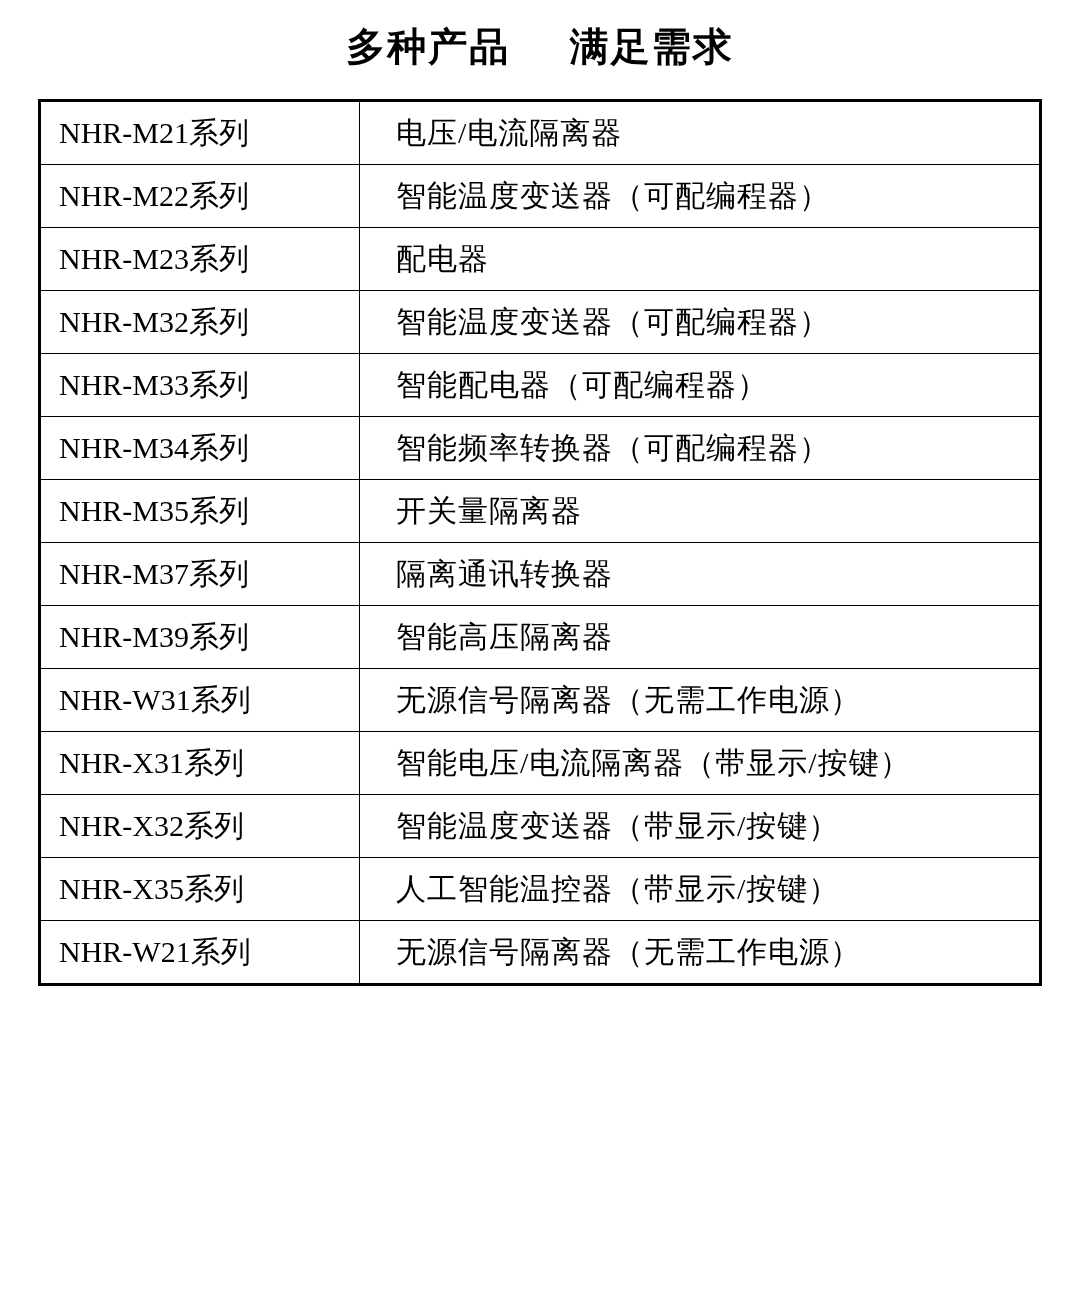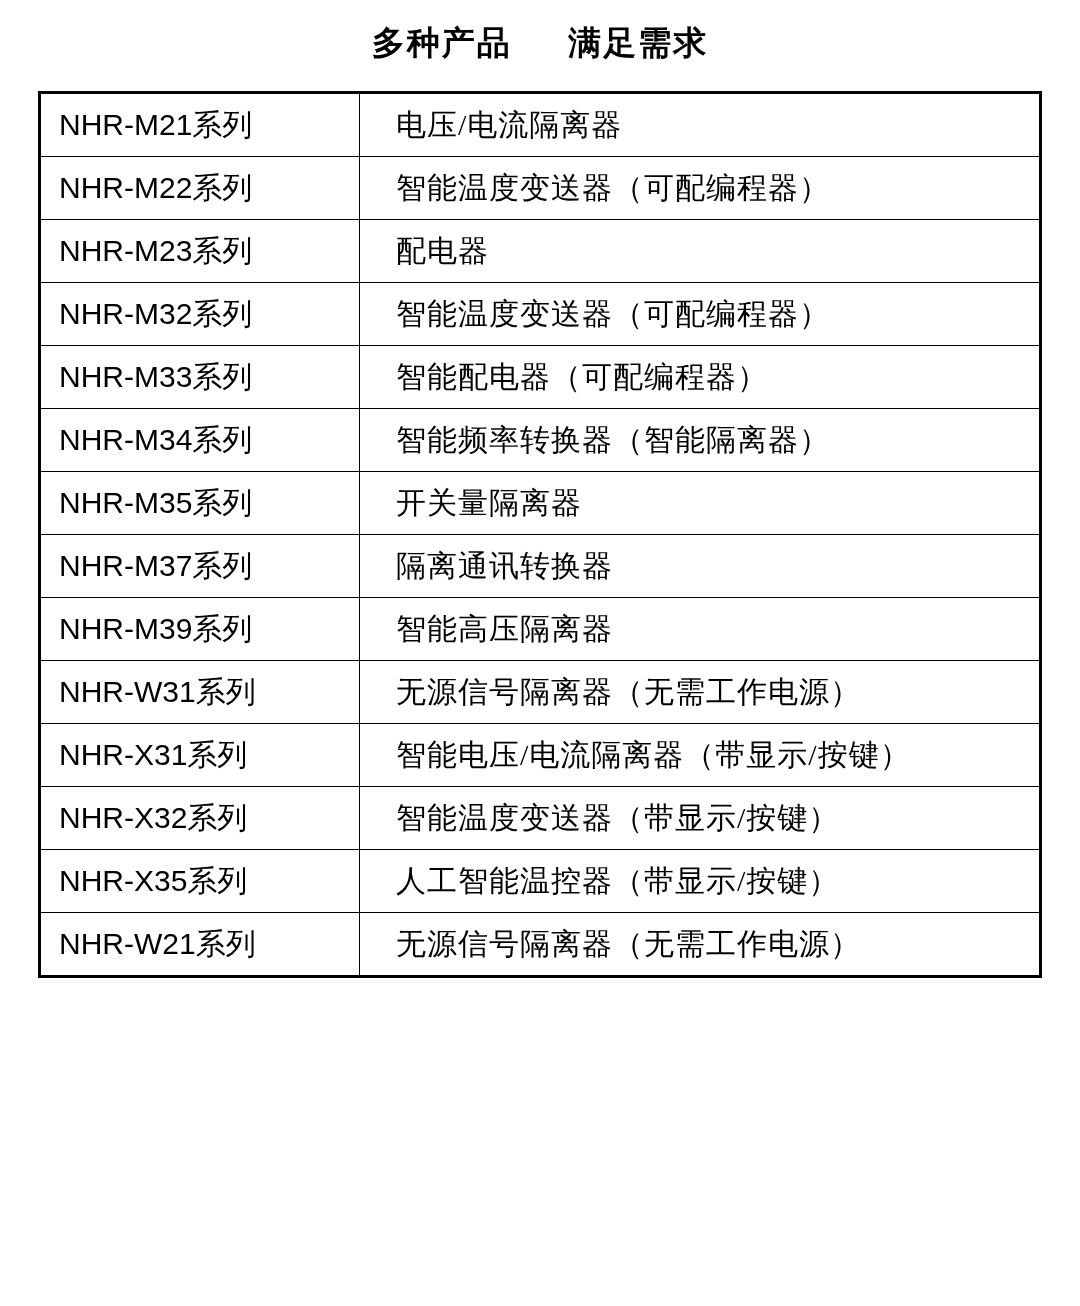--- a/index.html
+++ b/index.html
@@ -17,21 +17,21 @@
   .page {
     position: relative;
     width: 1080px;
     height: 1306px;
     box-sizing: border-box;
   }
   .doc-title {
     text-align: center;
     font-family: "Liberation Sans", sans-serif;
     font-weight: bold;
-    font-size: 33px;
+    font-size: 39px;
     letter-spacing: 2px;
     margin: 22px 0 0 0;
     padding: 0;
     line-height: 1.3;
   }
   .title-gap {
     display: inline-block;
     width: 34px;
   }
   .table-wrap {
@@ -48,21 +48,21 @@
     border: 1.5px solid #000;
     height: 62px;
     padding: 0 0 0 18px;
     vertical-align: middle;
     font-size: 30px;
     line-height: 1.1;
     white-space: nowrap;
   }
   table.product-table td.col-model {
     width: 300px;
-    font-family: Liberation Sans, sans-serif;
+    font-family: Liberation Serif, serif;
     letter-spacing: 0px;
   }
   table.product-table td.col-desc {
     padding-left: 36px;
     font-family: "Liberation Serif", serif;
     letter-spacing: 1px;
   }
   table.product-table tr:first-child td {
     border-top: none;
   }
@@ -106,21 +106,21 @@
         <tr>
           <td class="col-model">NHR-M32系列</td>
           <td class="col-desc">智能温度变送器（可配编程器）</td>
         </tr>
         <tr>
           <td class="col-model">NHR-M33系列</td>
           <td class="col-desc">智能配电器（可配编程器）</td>
         </tr>
         <tr>
           <td class="col-model">NHR-M34系列</td>
-          <td class="col-desc">智能频率转换器（智能隔离器）</td>
+          <td class="col-desc">智能频率转换器（可配编程器）</td>
         </tr>
         <tr>
           <td class="col-model">NHR-M35系列</td>
           <td class="col-desc">开关量隔离器</td>
         </tr>
         <tr>
           <td class="col-model">NHR-M37系列</td>
           <td class="col-desc">隔离通讯转换器</td>
         </tr>
         <tr>

